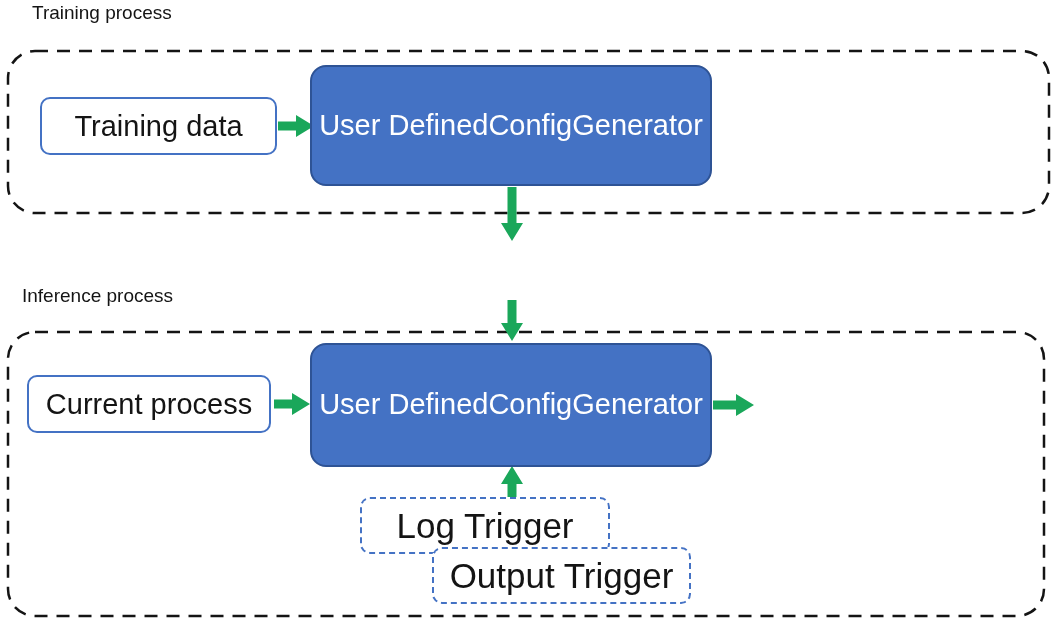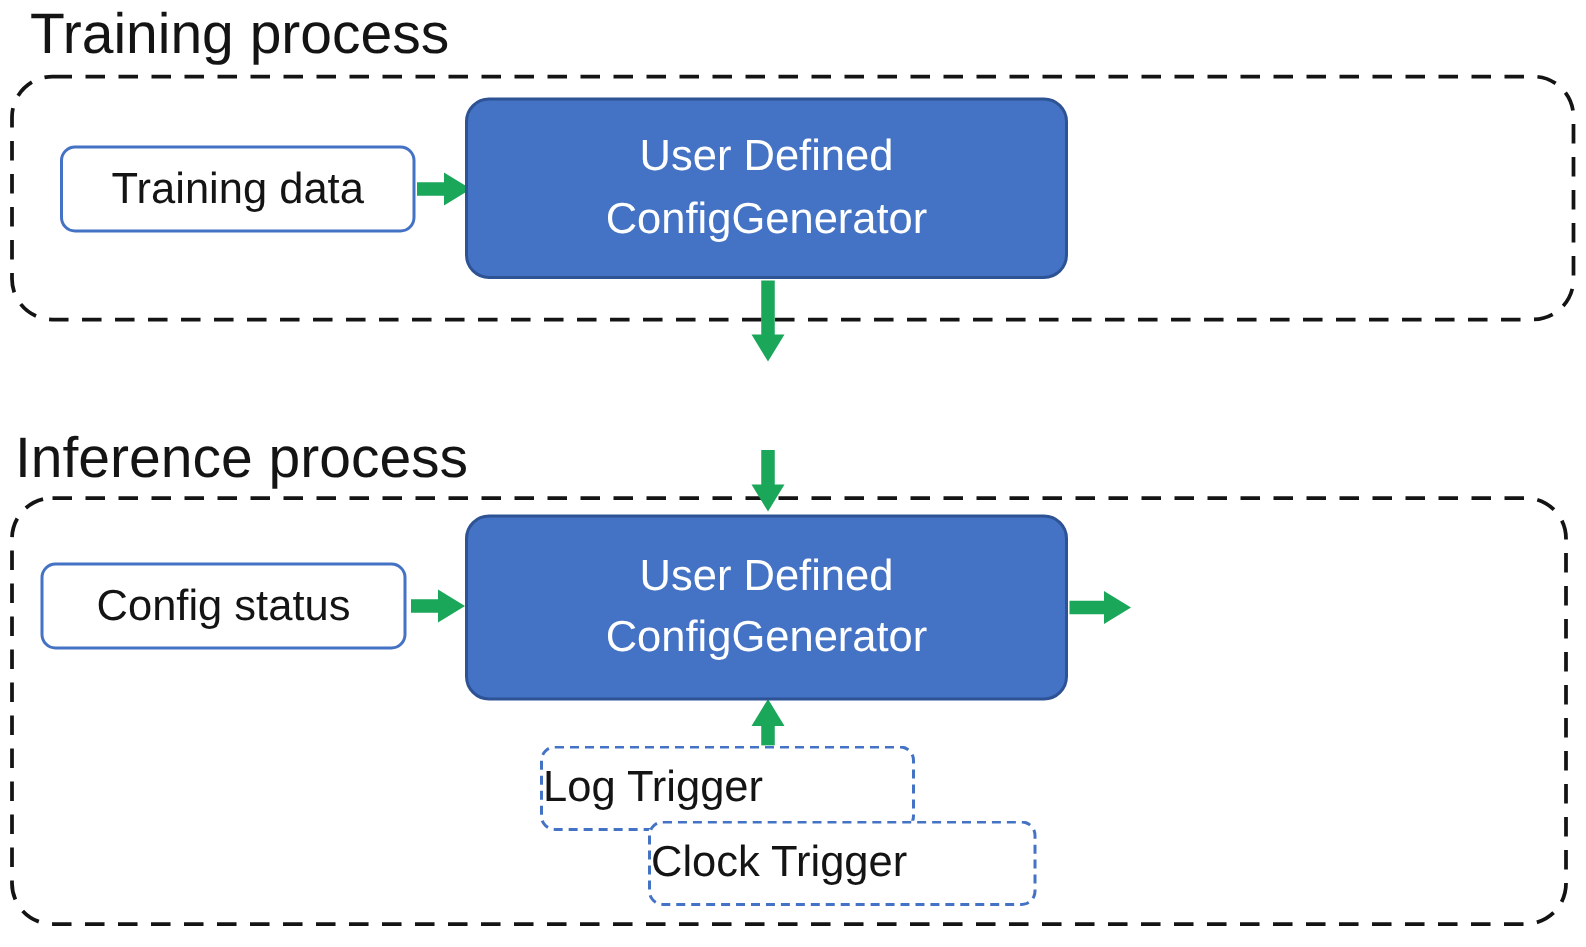--- a/index.html
+++ b/index.html
@@ -26,61 +26,63 @@
   .layer { position: absolute; left: 0; top: 0; }
   .container-rect {
     fill: none;
     stroke: var(--container-border);
     stroke-width: 2.5;
     stroke-dasharray: 13 9;
   }
   .arrow { fill: var(--arrow); }
   .section-label {
     position: absolute;
-    font-size: 38px;
+    font-size: 19px;
     color: var(--text);
     white-space: nowrap;
+    margin-left: 12px;
   }
   .io-box {
     position: absolute;
     background: var(--box-fill);
     border: 2.5px solid var(--box-border);
     border-radius: 10px;
     display: flex;
     align-items: center;
     justify-content: center;
     font-size: 29px;
     color: var(--text);
     box-sizing: border-box;
     white-space: nowrap;
   }
   .gen-box {
     position: absolute;
     background: var(--generator-fill);
     border: 2.5px solid var(--generator-border);
     border-radius: 16px;
     display: flex;
-    flex-direction: column;
+    flex-direction: row;
     align-items: center;
     justify-content: center;
     font-size: 29px;
     line-height: 1.42;
     color: var(--generator-text);
     box-sizing: border-box;
     text-align: center;
     white-space: nowrap;
   }
   .trigger-box {
     position: absolute;
     background: var(--box-fill);
     border: 2px dashed var(--trigger-border);
     border-radius: 10px;
     display: flex;
     align-items: center;
-    font-size: 29px;
+    justify-content: center;
+    font-size: 35px;
     color: var(--text);
     box-sizing: border-box;
     white-space: nowrap;
   }
 </style>
 </head>
 <body>
 
 <div class="canvas">
 
@@ -105,30 +107,30 @@
 
   <div class="gen-box" style="left:310px; top:65px; width:402px; height:121px;">
     <div>User Defined</div>
     <div>ConfigGenerator</div>
   </div>
 
 
   <div class="section-label" style="left:10px; top:285px;">Inference process</div>
 
   <div class="io-box" style="left:27px; top:375px; width:244px; height:58px;">
-    <span>Config status</span>
+    <span>Current process</span>
   </div>
 
   <div class="gen-box" style="left:310px; top:343px; width:402px; height:124px;">
     <div>User Defined</div>
     <div>ConfigGenerator</div>
   </div>
 
 
   <div class="trigger-box" style="left:360px; top:497px; width:250px; height:57px;">
     <span>Log Trigger</span>
   </div>
 
   <div class="trigger-box" style="left:432px; top:547px; width:259px; height:57px;">
-    <span>Clock Trigger</span>
+    <span>Output Trigger</span>
   </div>
 
 </div>
 
 </body></html>

